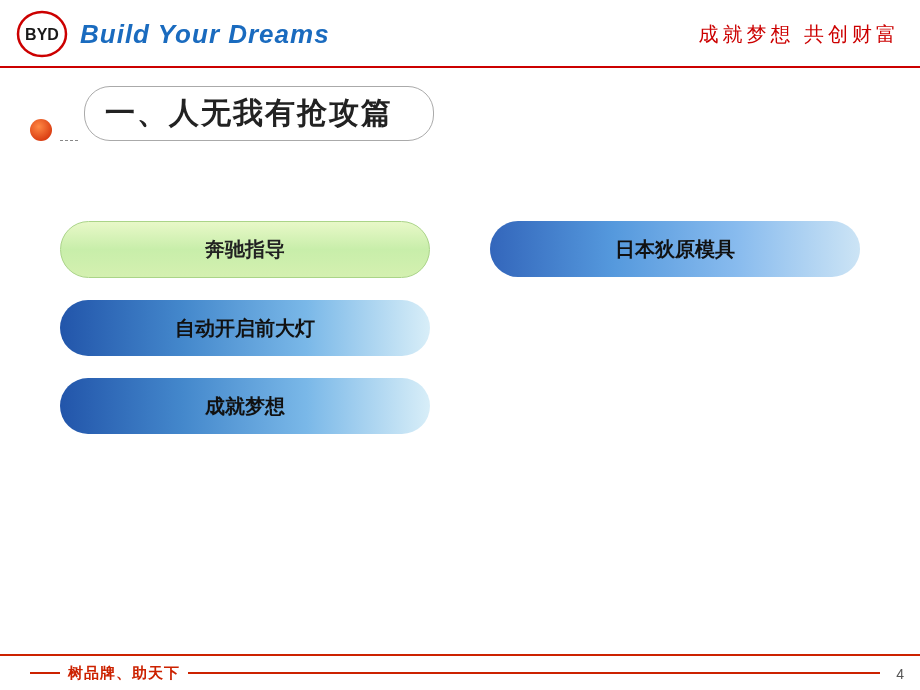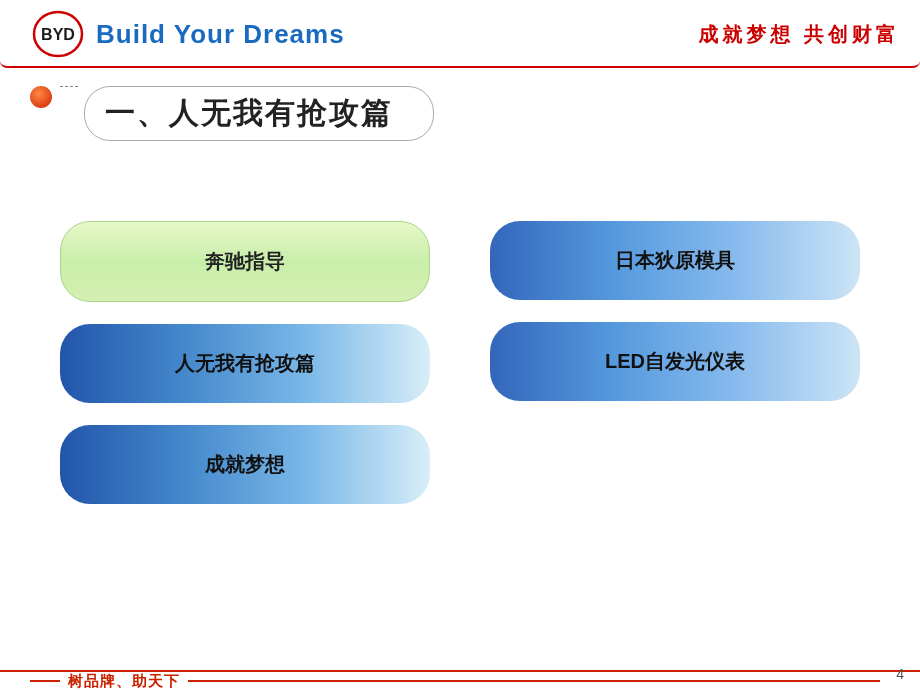--- a/index.html
+++ b/index.html
@@ -11,56 +11,56 @@
       font-family: 'SimHei', 'Microsoft YaHei', Arial, sans-serif;
       position: relative;
       overflow: hidden;
     }
 
     
     #header {
       display: flex;
       align-items: center;
       justify-content: space-between;
-      padding: 10px 20px 8px 32px;
+      padding: 10px 20px 8px 16px;
       border-bottom: 2px solid #cc0000;
       height: 68px;
-      border-radius: 7px;
     }
 
     #logo-area {
       display: flex;
       align-items: center;
       gap: 12px;
     }
 
     #byd-logo {
       width: 52px;
       height: 52px;
     }
 
     #tagline {
       font-size: 26px;
+      font-style: italic;
       font-weight: bold;
       color: #1a6bbf;
       letter-spacing: 1px;
     }
 
     #header-right {
       font-size: 20px;
       color: #cc0000;
-      font-weight: bold;
+      font-weight: normal;
       letter-spacing: 4px;
       text-align: right;
     }
 
     
     #section-title-area {
       display: flex;
-      align-items: flex-start;
+      align-items: flex-end;
       margin: 18px 30px 0 30px;
     }
 
     #bullet-circle {
       width: 22px;
       height: 22px;
       border-radius: 50%;
       background: radial-gradient(circle at 40% 35%, #ff8844, #cc2200);
       flex-shrink: 0;
       margin-right: 8px;
@@ -97,21 +97,21 @@
 
     .pill-column {
       display: flex;
       flex-direction: column;
       gap: 22px;
       flex: 1;
     }
 
     .pill {
       border-radius: 30px;
-      padding: 26px 10px;
+      padding: 14px 10px;
       text-align: center;
       font-size: 20px;
       font-weight: bold;
       color: #222;
       min-height: 56px;
       display: flex;
       align-items: center;
       justify-content: center;
     }
 
@@ -135,21 +135,21 @@
       border: 1px solid #aad488;
       font-weight: bold;
     }
 
     
     #footer {
       position: absolute;
       bottom: 0;
       left: 0;
       right: 0;
-      height: 20px;
+      height: 36px;
       display: flex;
       align-items: center;
       border-top: 2px solid #cc2200;
     }
 
     #footer-line-left {
       width: 30px;
       height: 2px;
       background: #cc2200;
       margin-left: 30px;
@@ -202,33 +202,30 @@
   </div>
 </div>
 
 <div id="content-area">
 
   <div class="pill-column">
     <div class="pill pill-green">
       <span>奔驰指导</span>
     </div>
     <div class="pill pill-blue">
-      <span>人无我有抢攻篇</span>
+      <span>自动开启前大灯</span>
     </div>
     <div class="pill pill-blue">
       <span>成就梦想</span>
     </div>
   </div>
 
   <div class="pill-column">
     <div class="pill pill-blue-right">
       <span>日本狄原模具</span>
-    </div>
-    <div class="pill pill-blue-right">
-      <span>LED自发光仪表</span>
     </div>
   </div>
 </div>
 
 <div id="footer">
   <div id="footer-line-left"></div>
   <span id="footer-text">树品牌、助天下</span>
   <div id="footer-line-right"></div>
 </div>
 <span id="page-number">4</span>

